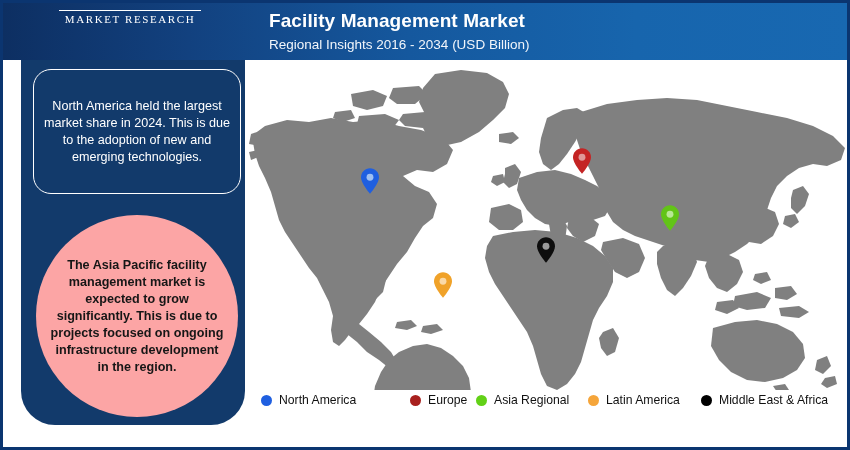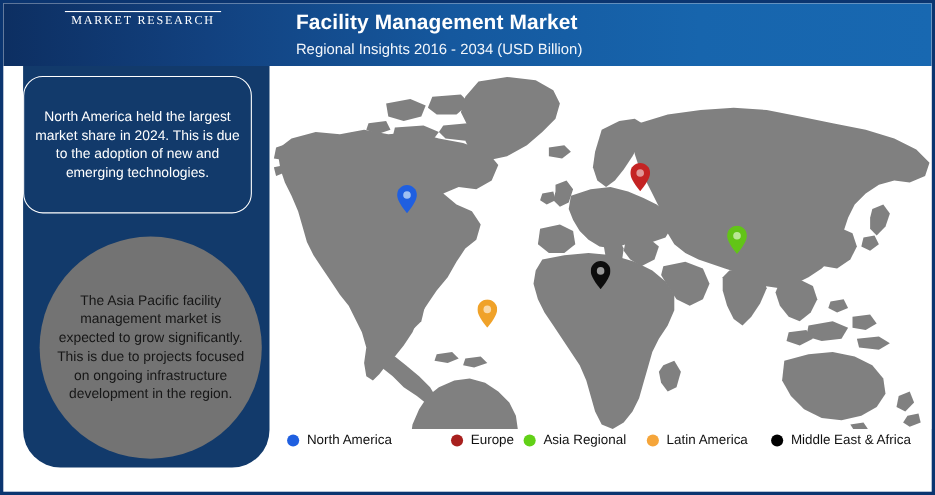--- a/index.html
+++ b/index.html
@@ -97,21 +97,21 @@
     left: 18px;
     top: 57px;
     width: 224px;
     height: 365px;
     background: #123a6b;
     border-bottom-left-radius: 34px;
     border-bottom-right-radius: 34px;
   }
   .callout-box {
     position: absolute;
-    left: 18px;
+    left: 30px;
     top: 66px;
     width: 208px;
     height: 125px;
     border: 1.6px solid #ffffff;
     border-radius: 18px;
     box-sizing: border-box;
     display: flex;
     align-items: center;
     justify-content: center;
     padding: 6px 10px;
@@ -122,26 +122,27 @@
     line-height: 17px;
     text-align: center;
   }
   .callout-circle {
     position: absolute;
     left: 33px;
     top: 212px;
     width: 202px;
     height: 202px;
     border-radius: 50%;
-    background: #737373;
+    background: #fca5a5;
     display: flex;
     align-items: center;
     justify-content: center;
     padding: 0 14px;
     box-sizing: border-box;
+    font-weight: bold;
   }
   .callout-circle-text {
     color: #161616;
     font-size: 12.6px;
     line-height: 17px;
     text-align: center;
   }
 
   
   .footer-source {

